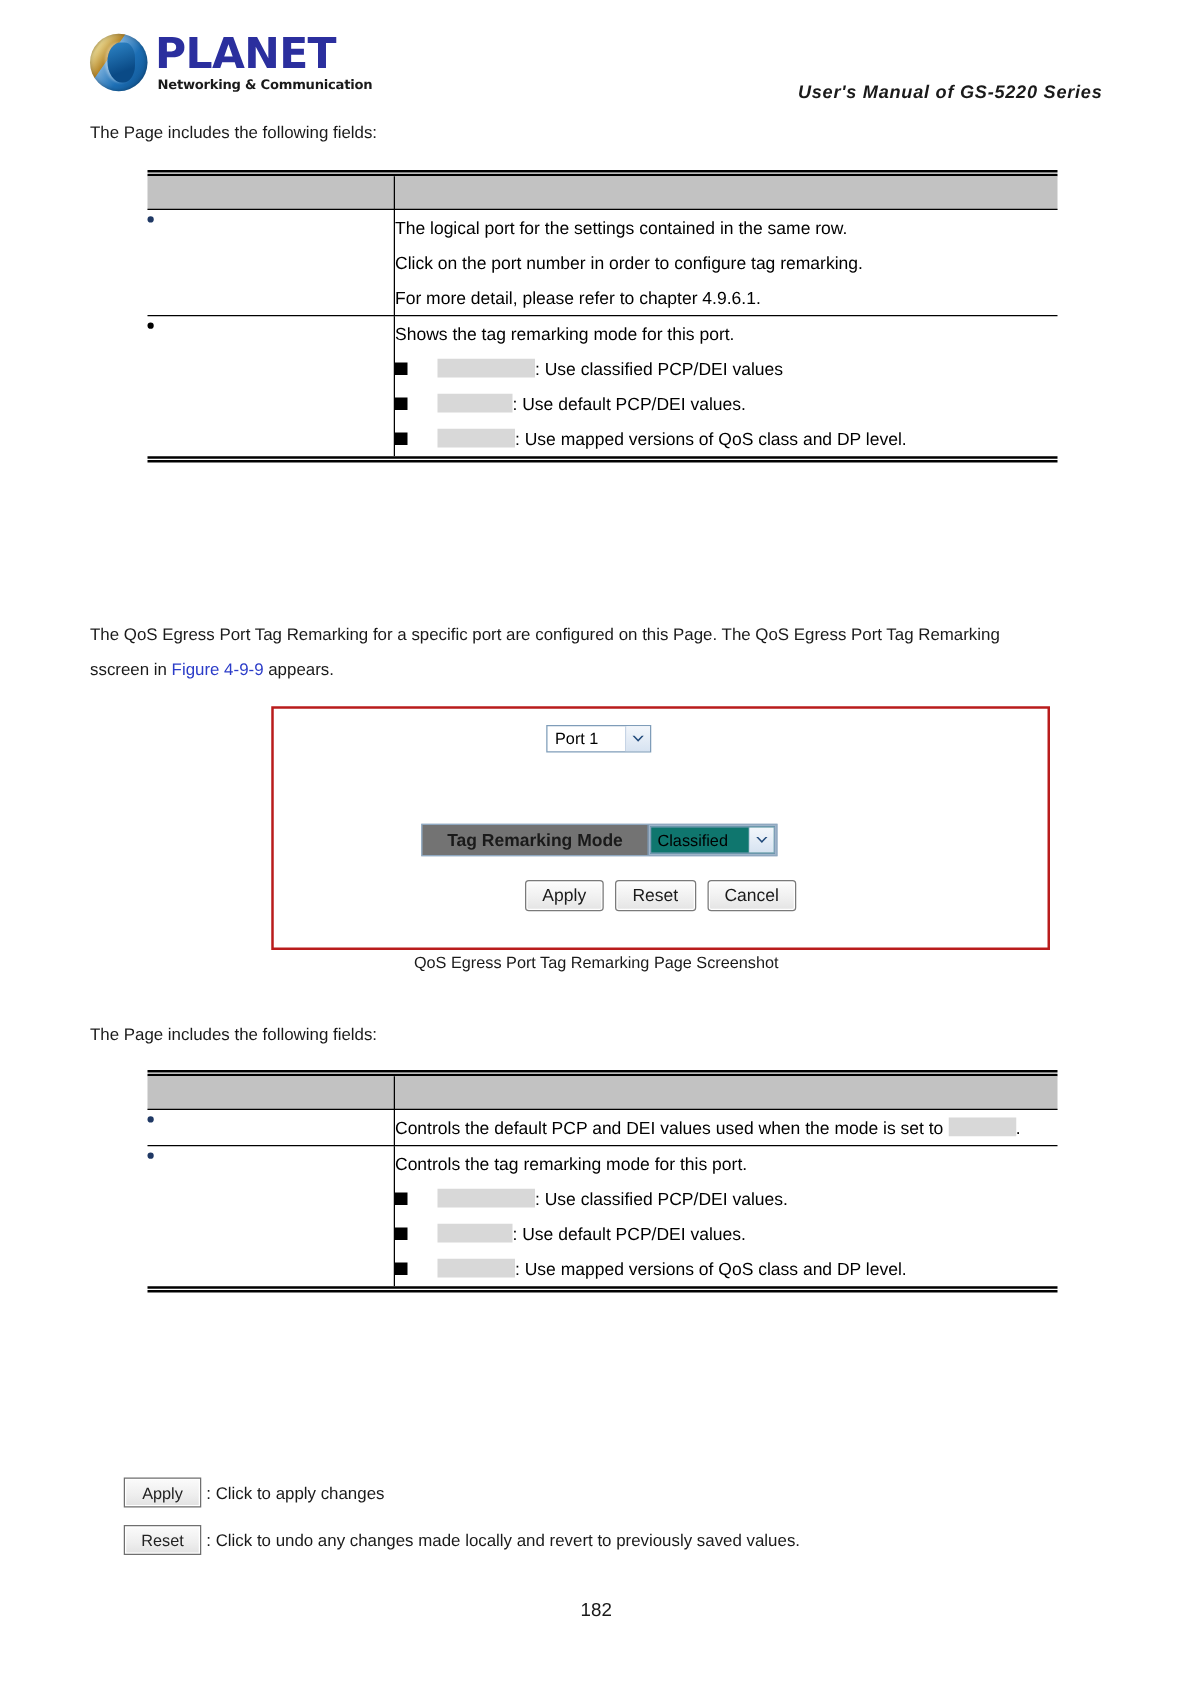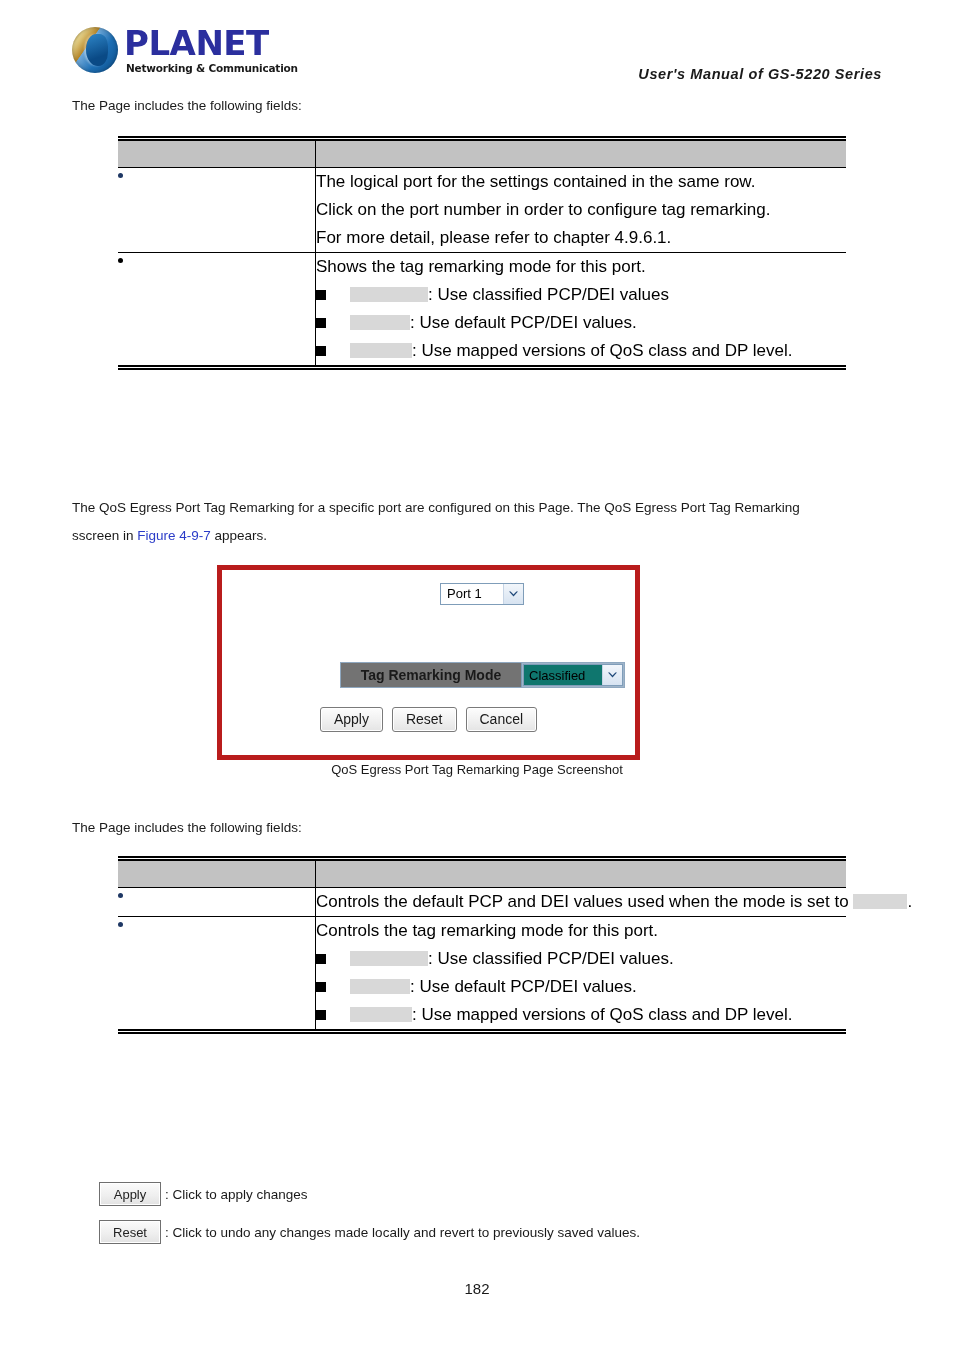--- a/index.html
+++ b/index.html
@@ -132,21 +132,21 @@
     border-bottom: none;
   }
   td.ft-label {
     width: 197px;
     border-right: 1px solid #000;
     padding: 8px 10px 10px 14px;
     font-size: 13.5px;
   }
   td.ft-desc {
     padding: 9px 10px 10px 12px;
-    font-size: 17px;
+    font-size: 14px;
     line-height: 28px;
   }
   tr.ft-head td {
     background: #c2c2c2;
     height: 26px;
     border-bottom: 1px solid #000;
   }
   .bullet {
     display: inline-block;
     width: 5px;
@@ -191,23 +191,23 @@
   .redact.w1 { width: 78px; }
   .redact.w2 { width: 60px; }
   .redact.w3 { width: 62px; }
   .redact.w4 { width: 54px; }
 
   
   .figure-box {
     position: absolute;
     left: 217px;
     top: 565px;
-    width: 423px;
+    width: 623px;
     height: 195px;
-    border: 5px solid #b91c1c;
+    border: 2px solid #b91c1c;
     background: #ffffff;
     box-sizing: border-box;
   }
   .fig-port-select {
     position: absolute;
     left: 218px;
     top: 13px;
     width: 84px;
     height: 22px;
     border: 1px solid #7f9db9;
@@ -402,21 +402,21 @@
         </span>
       </td>
     </tr>
   </tbody>
     </table>
   <div class="rule-double-bottom"></div>
 </div>
 
 <div class="para" style="left:72px; top:494px;">The QoS Egress Port Tag Remarking for a specific port are configured on this Page. The QoS Egress Port Tag Remarking</div>
 <div class="para" style="left:72px; top:522px;">
-  <span>sscreen in </span><span class="lnk">Figure 4-9-7</span><span> appears.</span>
+  <span>sscreen in </span><span class="lnk">Figure 4-9-9</span><span> appears.</span>
 </div>
 
 <div class="figure-box">
 
   <div class="fig-port-select">
     <span class="sel-text">Port 1</span>
     <span class="sel-arrow">
       <svg width="11" height="8" viewBox="0 0 11 8">
           <path d="M1 1.6 L5.5 6.4 L10 1.6 L8.4 1.6 L5.5 4.6 L2.6 1.6 Z" fill="#20497a"></path>
         </svg>

